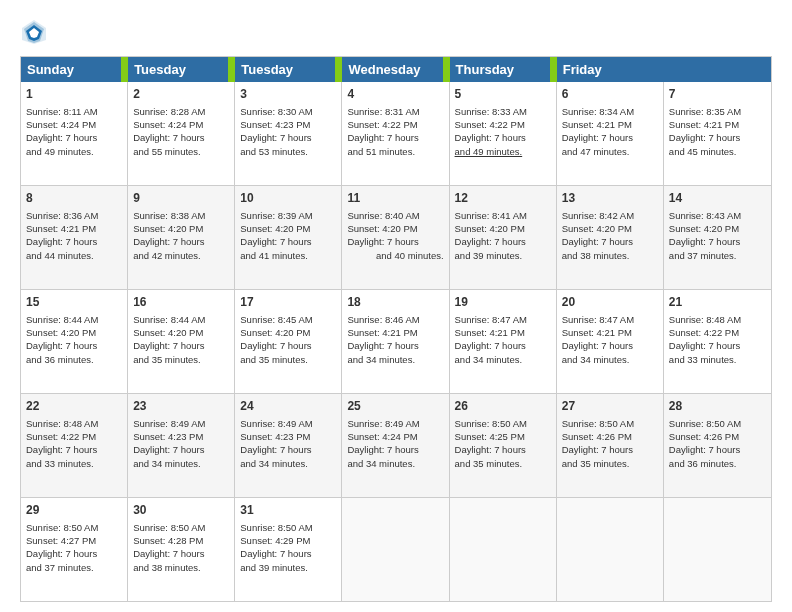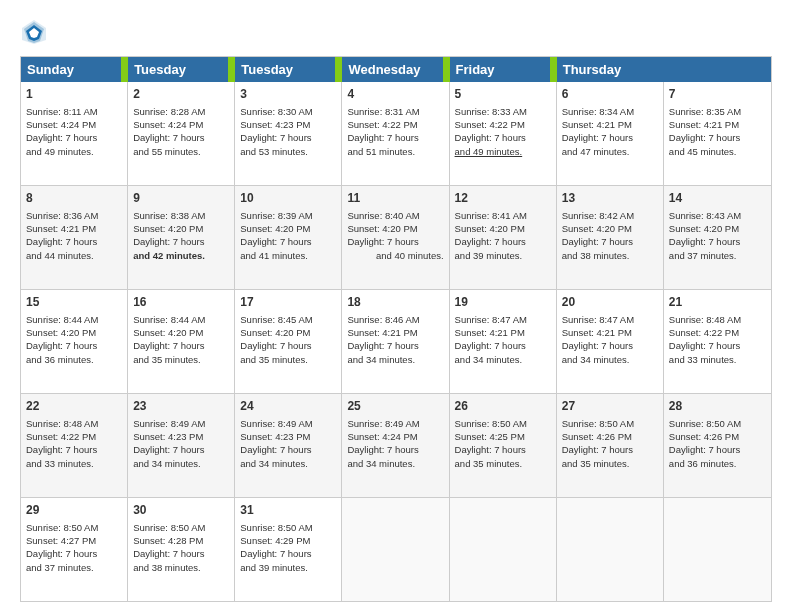--- a/index.html
+++ b/index.html
@@ -126,22 +126,22 @@
       <div class="sub-title"></div>
     </div>
   </div>
 
   <div class="calendar">
     <div class="cal-header">
     <div class="cal-header-cell">Sunday</div>
         <div class="cal-header-cell">Tuesday</div>
         <div class="cal-header-cell">Tuesday</div>
         <div class="cal-header-cell">Wednesday</div>
+        <div class="cal-header-cell">Thursday</div>
         <div class="cal-header-cell">Friday</div>
-        <div class="cal-header-cell">Thursday</div>
       </div>
     <div class="cal-body">
     <div class="cal-row">
           <div class="cal-cell">
             <span class="day-num">1</span>
             <span style="display: block;">Sunrise: 8:11 AM</span>
             <span style="display: block;">Sunset: 4:24 PM</span>
             <span style="display: block;">Daylight: 7 hours</span>
             <span style="display: block;">and 49 minutes.</span>
           </div>
@@ -194,21 +194,21 @@
             <span style="display: block;">Sunrise: 8:36 AM</span>
             <span style="display: block;">Sunset: 4:21 PM</span>
             <span style="display: block;">Daylight: 7 hours</span>
             <span style="display: block;">and 44 minutes.</span>
           </div>
           <div class="cal-cell">
             <span class="day-num">9</span>
             <span style="display: block;">Sunrise: 8:38 AM</span>
             <span style="display: block;">Sunset: 4:20 PM</span>
             <span style="display: block;">Daylight: 7 hours</span>
-            <span style="display: block; font-weight: bold;">and 42 minutes.</span>
+            <span style="display: block;">and 42 minutes.</span>
           </div>
           <div class="cal-cell">
             <span class="day-num">10</span>
             <span style="display: block;">Sunrise: 8:39 AM</span>
             <span style="display: block;">Sunset: 4:20 PM</span>
             <span style="display: block;">Daylight: 7 hours</span>
             <span style="display: block;">and 41 minutes.</span>
           </div>
           <div class="cal-cell">
             <span class="day-num">11</span>

